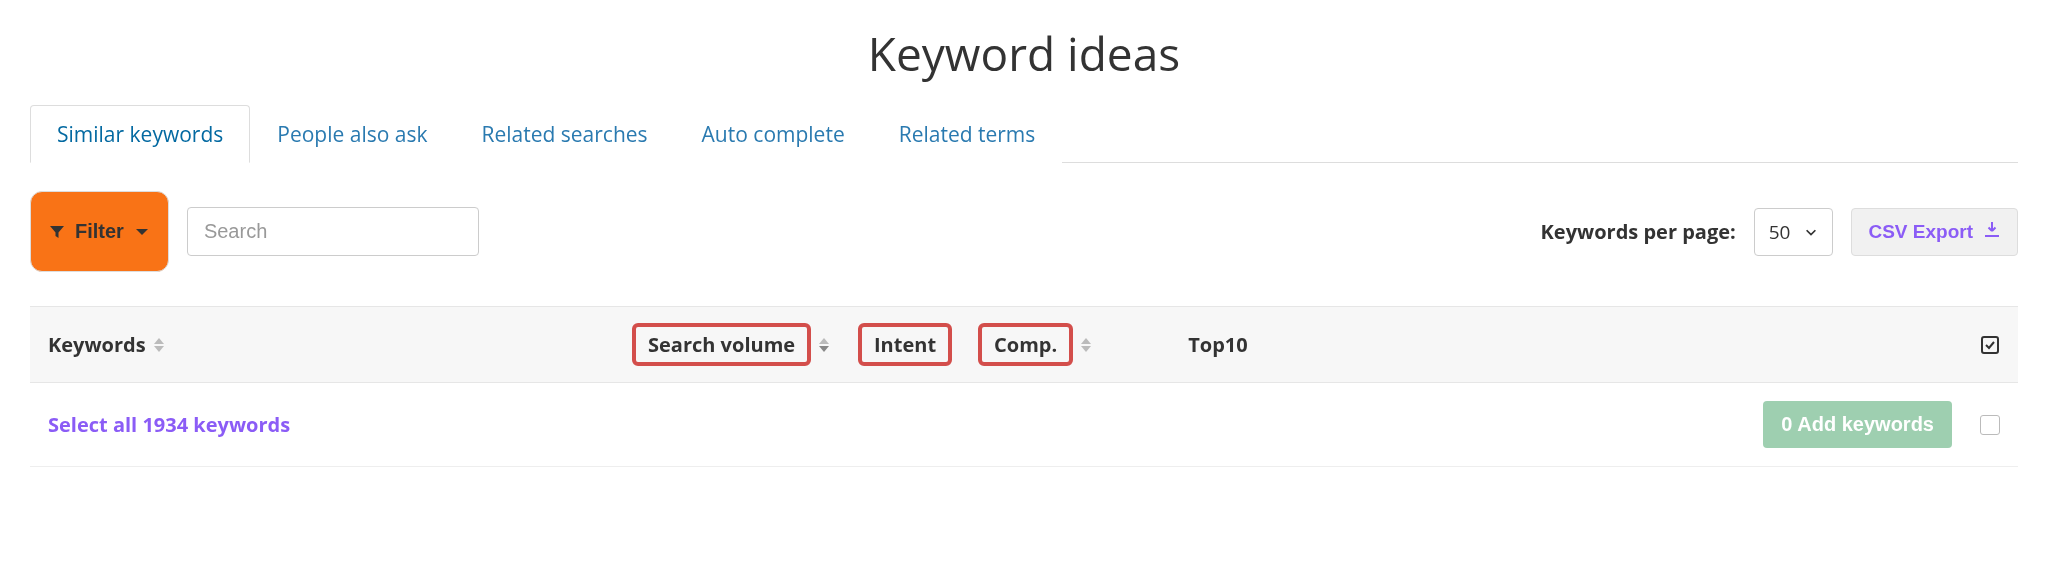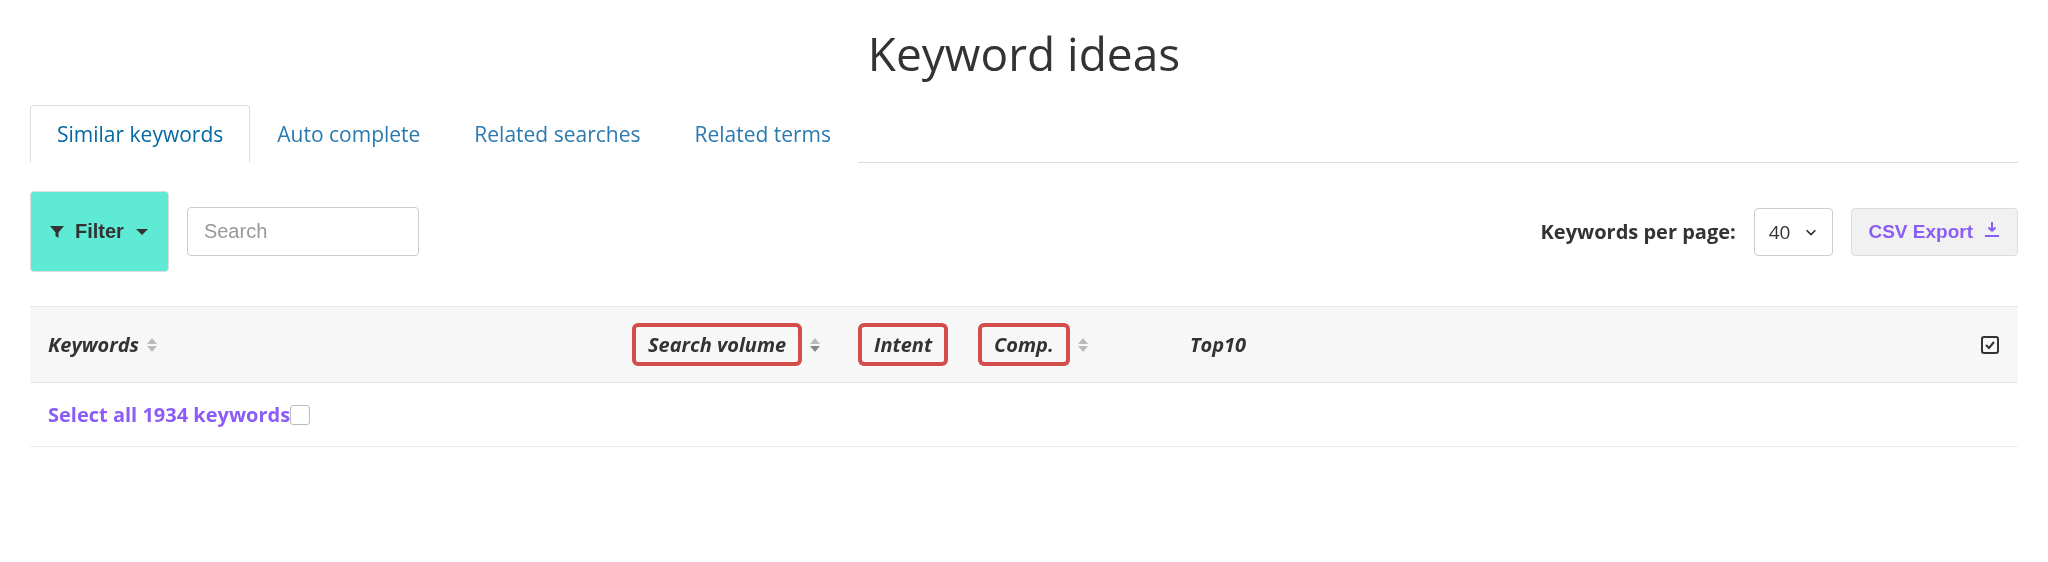--- a/index.html
+++ b/index.html
@@ -45,33 +45,33 @@
   .toolbar {
     display: flex;
     align-items: center;
     margin-top: 28px;
     gap: 18px;
   }
   .filter-btn {
     display: inline-flex;
     align-items: center;
     gap: 10px;
-    background: #5eead4;
+    background: #f97316;
     border: 1px solid #ddd;
-    border-radius: 4px;
+    border-radius: 12px;
     padding: 28px 18px;
     font-size: 20px;
     font-weight: 700;
     color: #333;
     cursor: pointer;
   }
   .filter-btn .funnel-icon svg { width: 16px; height: 16px; display:block; }
   .filter-btn .chevron-icon svg { width: 16px; height: 16px; display:block; }
   .search-input {
-    width: 232px;
+    width: 292px;
     padding: 12px 16px;
     font-size: 20px;
     border: 1px solid #ccc;
     border-radius: 4px;
     color: #555;
   }
   .search-input::placeholder { color: #999; }
   .spacer { flex: 1; }
   .kpp-label {
     font-size: 20px;
@@ -114,21 +114,20 @@
     border-bottom: 1px solid #e6e6e6;
     padding: 16px 18px;
   }
   .th {
     display: flex;
     align-items: center;
     gap: 8px;
     font-size: 20px;
     font-weight: 700;
     color: #333;
-    font-style: italic;
   }
   .th .sort-both, .th .sort-down {
     display: inline-flex;
     flex-direction: column;
     line-height: 0;
     gap: 2px;
   }
   .th .sort-both svg, .th .sort-down svg { width: 10px; height: 6px; display:block; }
   .th .sort-both { color: #bbb; }
   .th .sort-down { color: #bbb; }
@@ -182,22 +181,23 @@
   .header-check-icon svg { width: 20px; height: 20px; display:block; color:#333; }
 </style>
 </head>
 <body>
 
 <div class="container">
   <h1 class="page-title">Keyword ideas</h1>
 
   <div class="tabs">
     <div class="tab active">Similar keywords</div>
+    <div class="tab">People also ask</div>
+    <div class="tab">Related searches</div>
     <div class="tab">Auto complete</div>
-    <div class="tab">Related searches</div>
     <div class="tab">Related terms</div>
   </div>
 
   <div class="toolbar">
     <button class="filter-btn">
       <span class="funnel-icon">
         <svg viewBox="0 0 16 16" fill="currentColor">
             <path d="M1 2h14l-5.5 6.5V14l-3-2V8.5L1 2z"></path>
           </svg>
       </span>
@@ -208,21 +208,21 @@
           </svg>
       </span>
     </button>
 
     <input class="search-input" type="text" placeholder="Search" style="">
 
     <div class="spacer"></div>
 
     <span class="kpp-label">Keywords per page:</span>
     <div class="kpp-select">
-      <span>40</span>
+      <span>50</span>
       <span class="chevron-icon">
         <svg viewBox="0 0 16 16" fill="none" stroke="currentColor" stroke-width="2">
             <path d="M3 6l5 5 5-5"></path>
           </svg>
       </span>
     </div>
 
     <button class="export-btn">
       <span>CSV Export</span>
       <span class="download-icon">
@@ -280,16 +280,17 @@
           <svg viewBox="0 0 20 20" fill="none" stroke="currentColor" stroke-width="2">
               <rect x="2" y="2" width="16" height="16" rx="2"></rect>
               <path d="M6 10l3 3 5-6"></path>
             </svg>
         </span>
       </div>
     </div>
 
     <div class="trow">
       <a class="select-all-link">Select all 1934 keywords</a>
+      <button class="add-btn">0 Add keywords</button>
       <div class="row-checkbox"></div>
     </div>
   </div>
 </div>
 
 </body></html>

